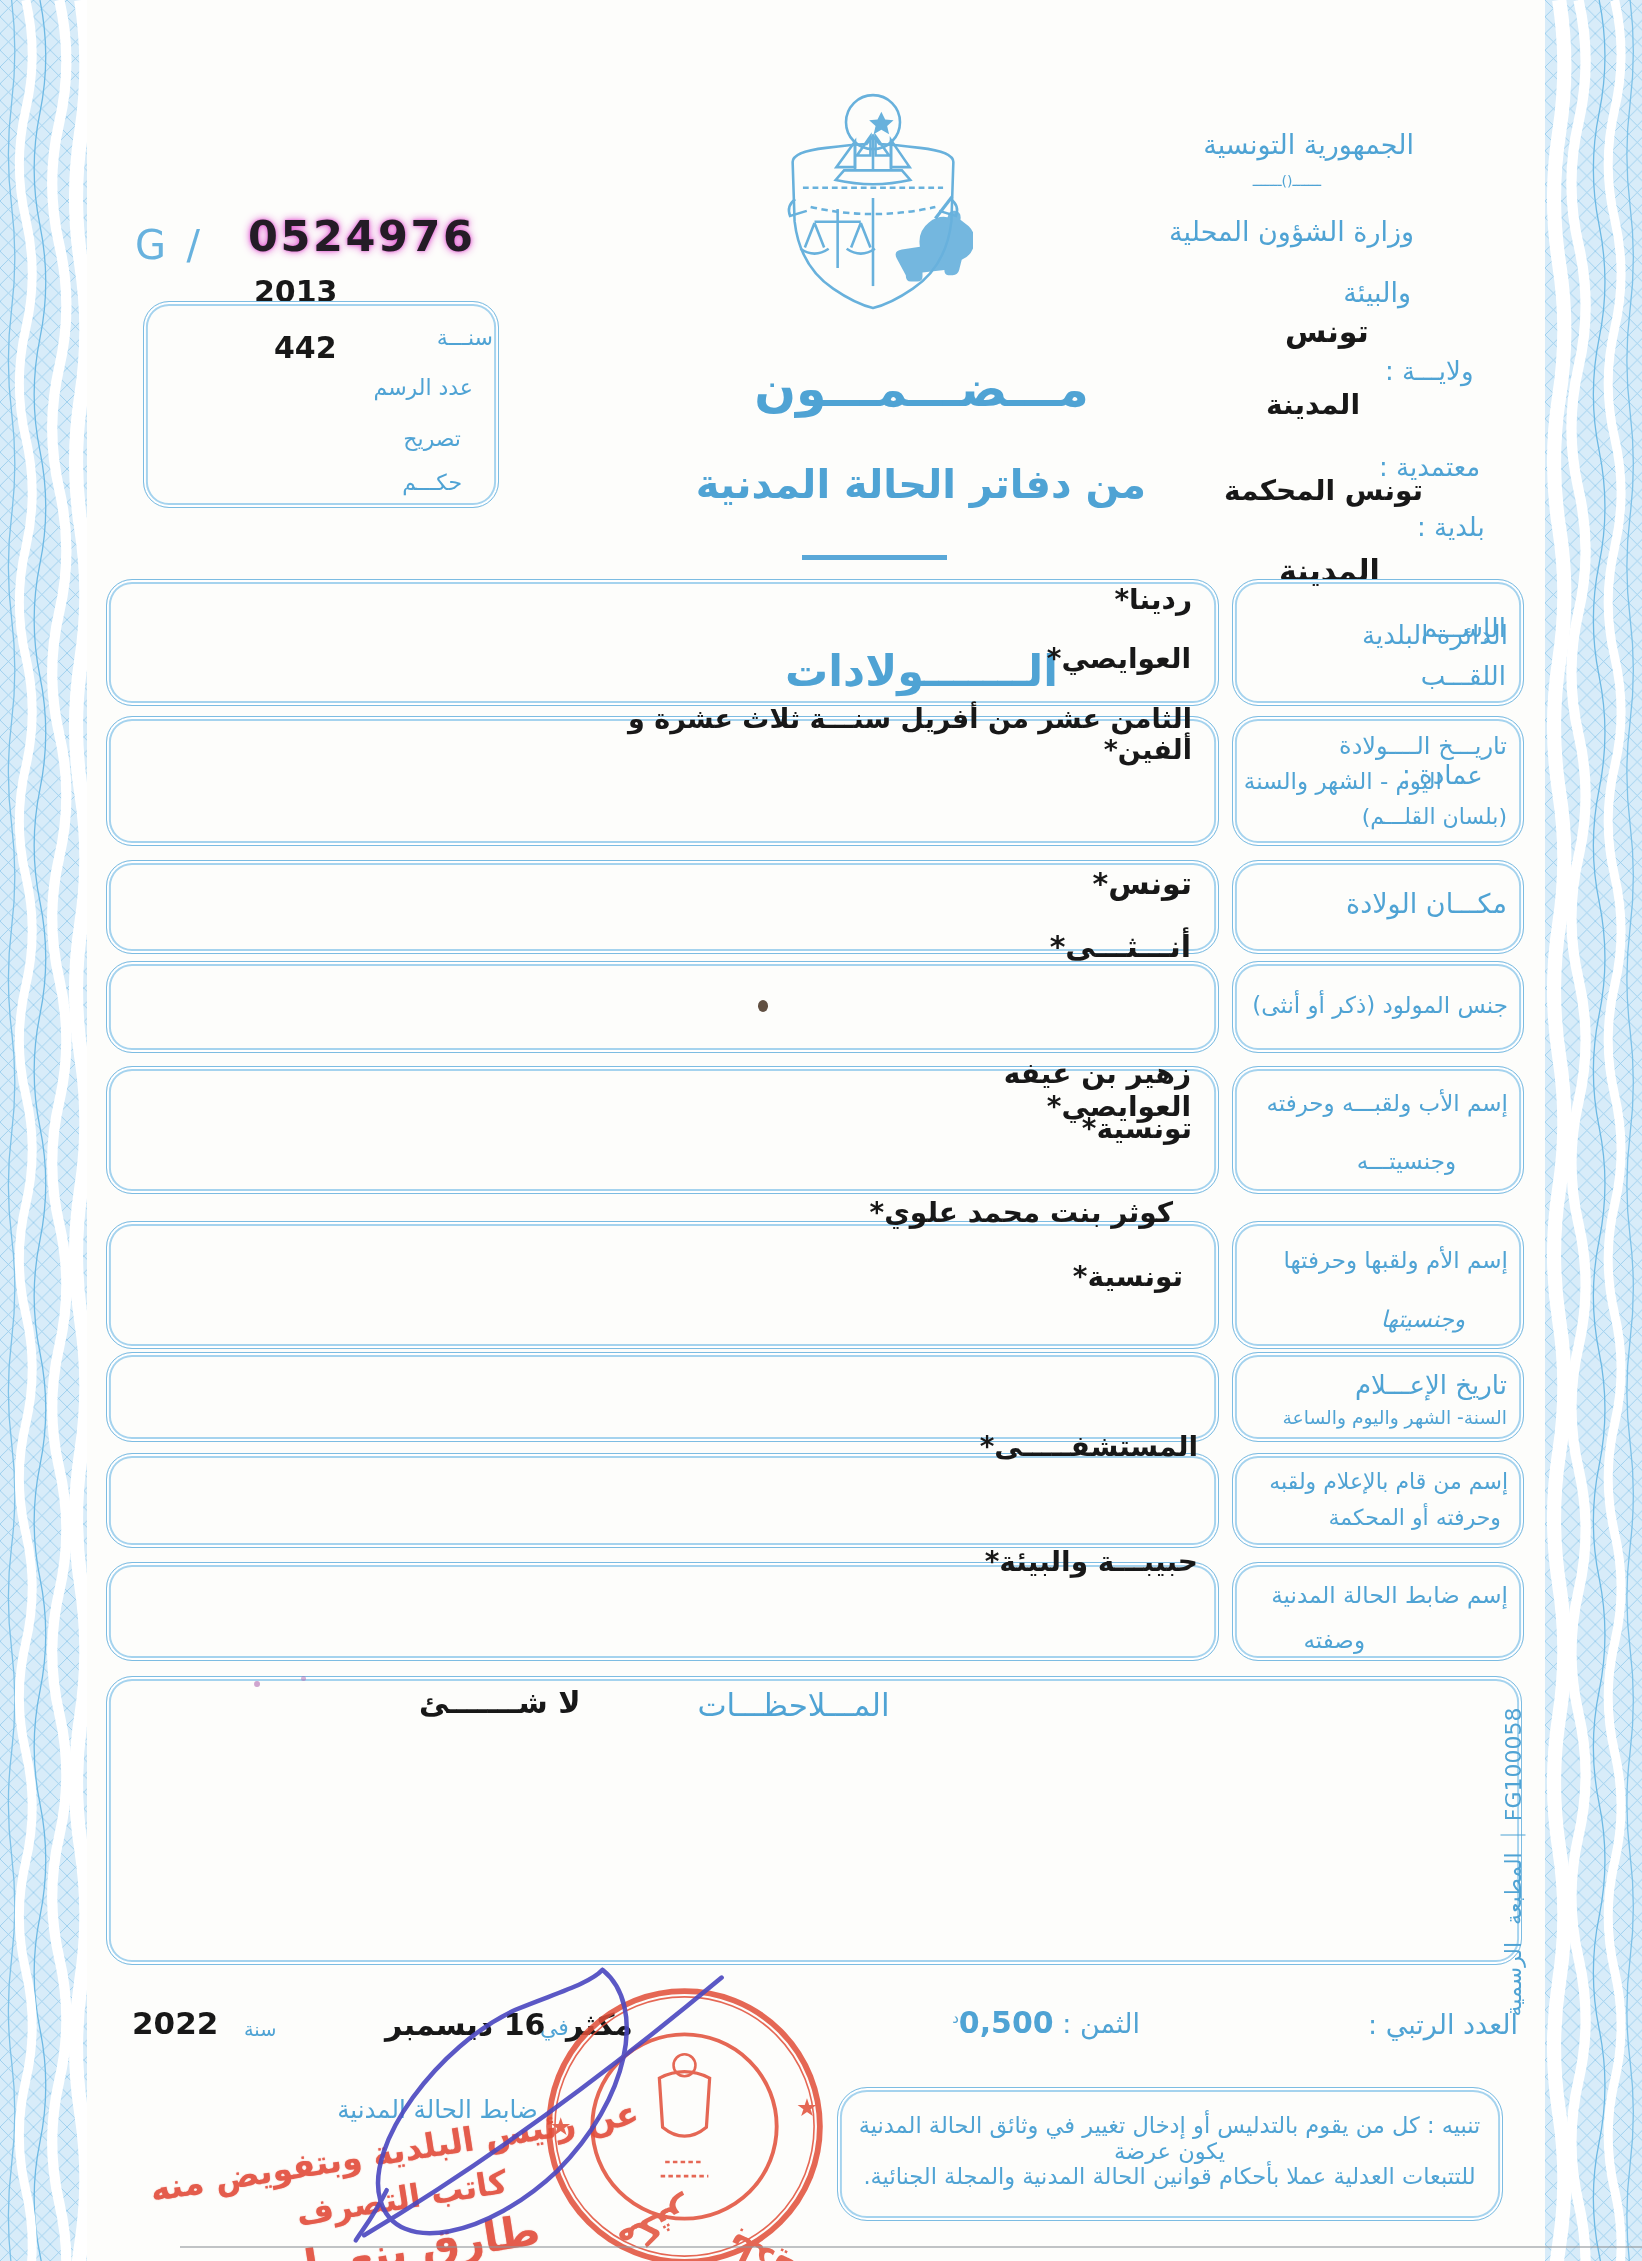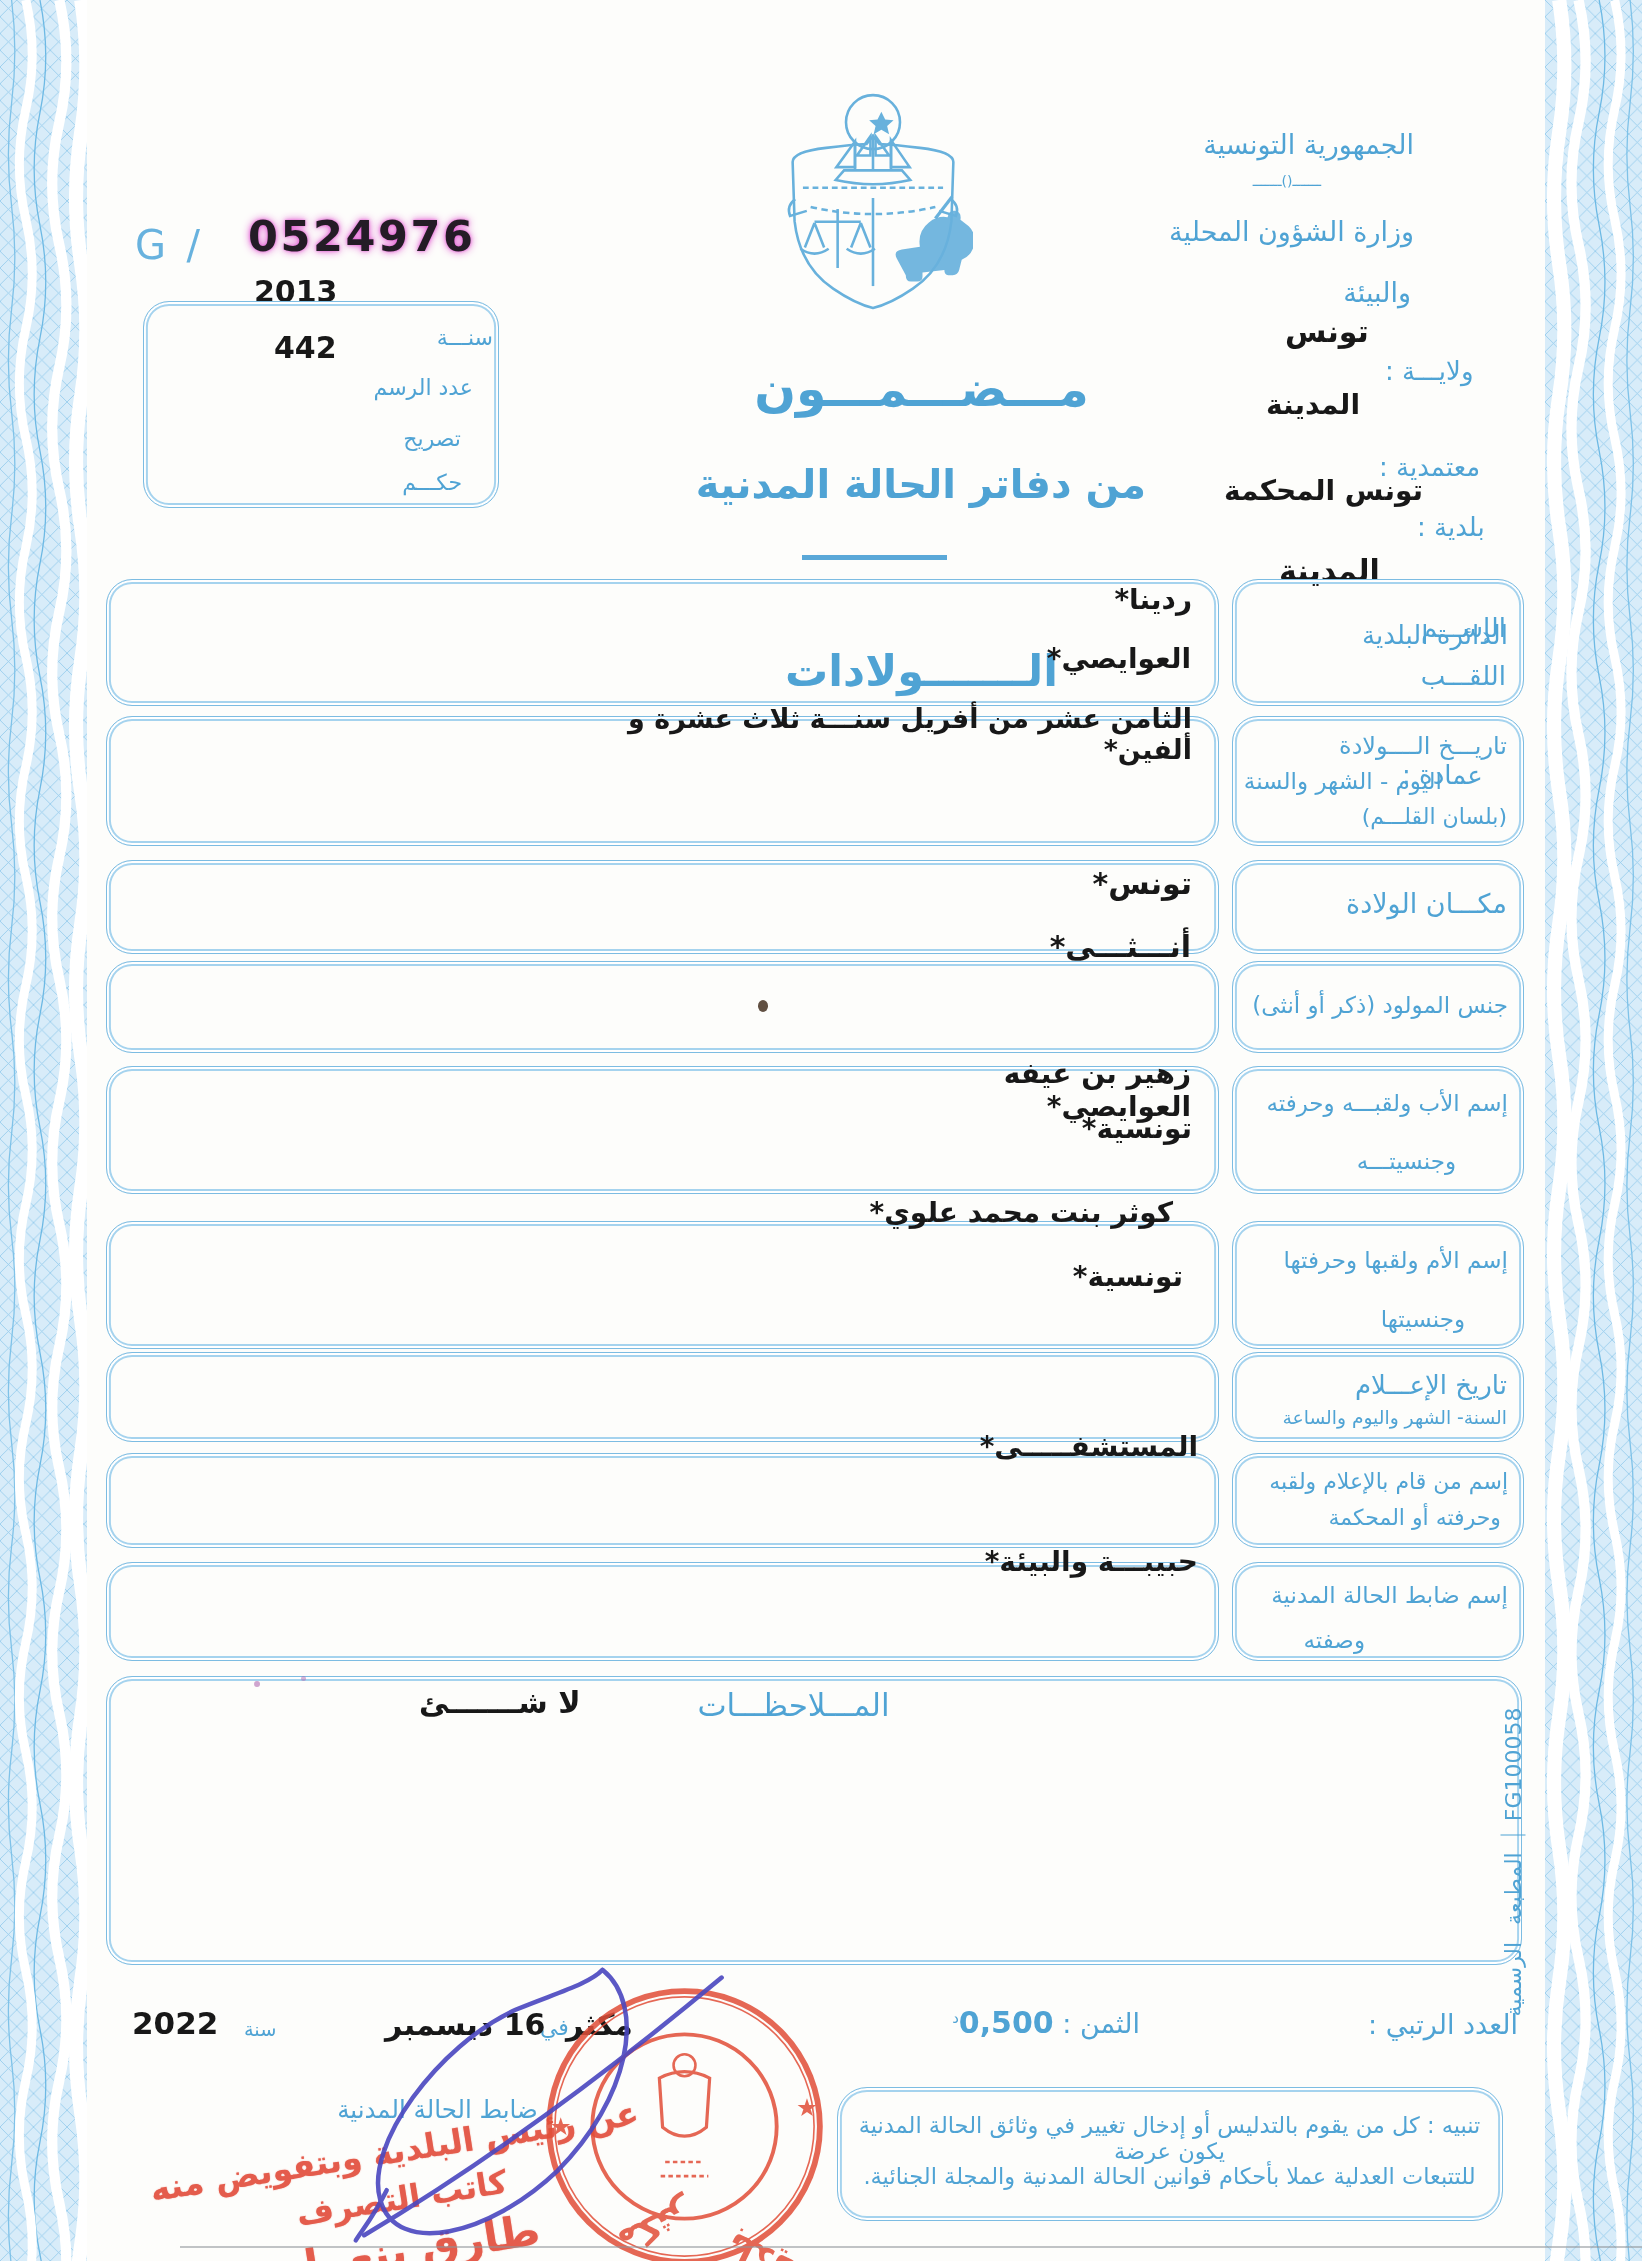--- a/index.html
+++ b/index.html
@@ -135,21 +135,21 @@
   <div class="abs ar k right" style="left:1024px;top:929px;width:167px;font-size:30px;">أنـــثـــى*</div>
   <div class="abs" style="left:758px;top:1000px;width:10.3px;height:11.6px;border-radius:50%;
        background:#3a2414;opacity:.8;"></div>
 
   <div class="abs ar b right" style="left:1243px;top:1090px;width:265px;font-size:23px;">إسم الأب ولقبـــه وحرفته</div>
   <div class="abs ar b right" style="left:1243px;top:1148px;width:213px;font-size:23px;">وجنسيتـــه</div>
   <div class="abs ar k right" style="left:850px;top:1057px;width:341px;font-size:28px;">زهير بن عيفه العوايصي*</div>
   <div class="abs ar k right" style="left:1057px;top:1112px;width:135px;font-size:28px;">تونسية*</div>
 
   <div class="abs ar b right" style="left:1243px;top:1247px;width:265px;font-size:23px;">إسم الأم ولقبها وحرفتها</div>
-  <div class="abs ar b right" style="left:1243px;top:1306px;width:222px;font-size:23px;">وجنسيتها</div>
+  <div class="abs ar b right" style="left:1243px;top:1306px;width:222px;font-size:23px;font-style:italic;">وجنسيتها</div>
   <div class="abs ar k right" style="left:728px;top:1196px;width:445px;font-size:28px;">كوثر بنت محمد علوي*</div>
   <div class="abs ar k right" style="left:1044px;top:1260px;width:139px;font-size:28px;">تونسية*</div>
 
   <div class="abs ar b right" style="left:1243px;top:1370px;width:264px;font-size:26px;">تاريخ الإعـــلام</div>
   <div class="abs ar b right" style="left:1243px;top:1407px;width:264px;font-size:18.7px;">السنة- الشهر واليوم والساعة</div>
 
   <div class="abs ar b right" style="left:1243px;top:1469px;width:265px;font-size:22px;">إسم من قام بالإعلام ولقبه</div>
   <div class="abs ar b right" style="left:1243px;top:1505px;width:258px;font-size:22px;">وحرفته أو المحكمة</div>
   <div class="abs ar k right" style="left:960px;top:1430px;width:238px;font-size:28px;">المستشفـــــى*</div>
 

